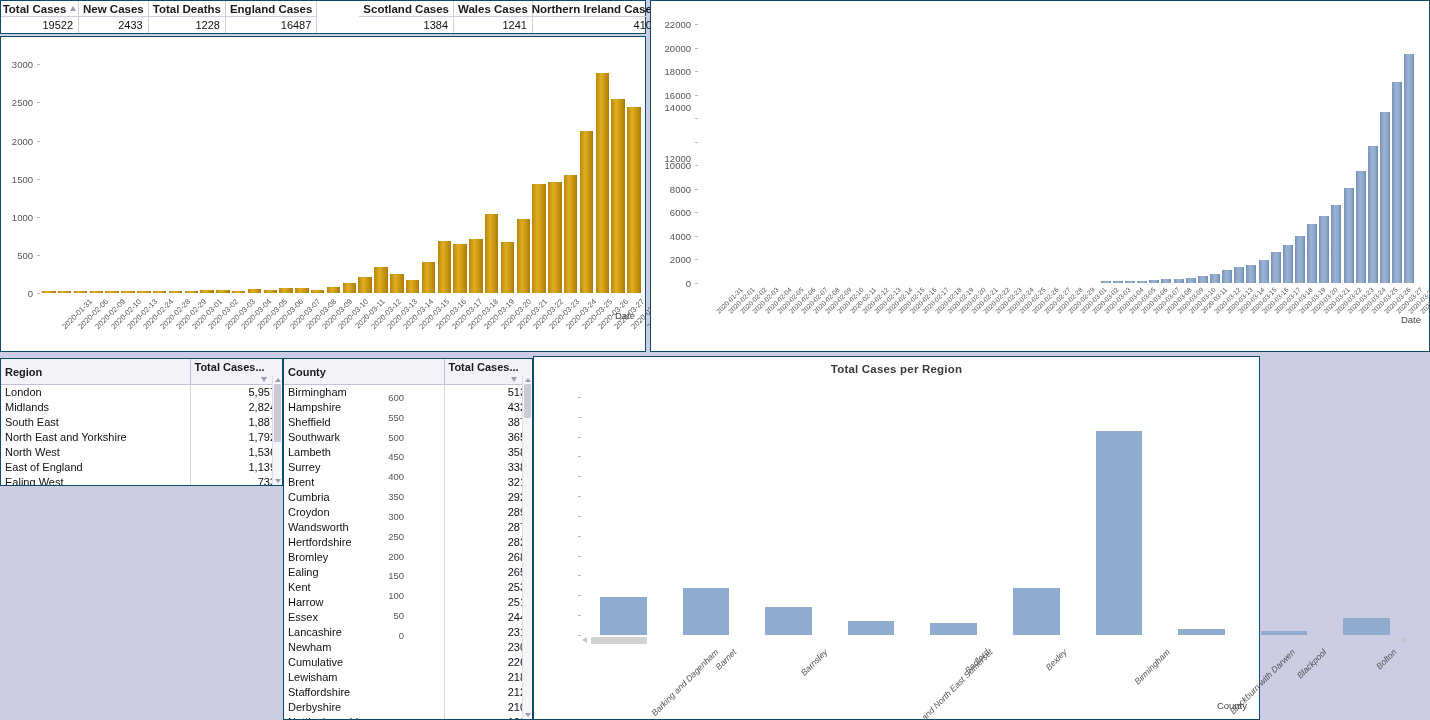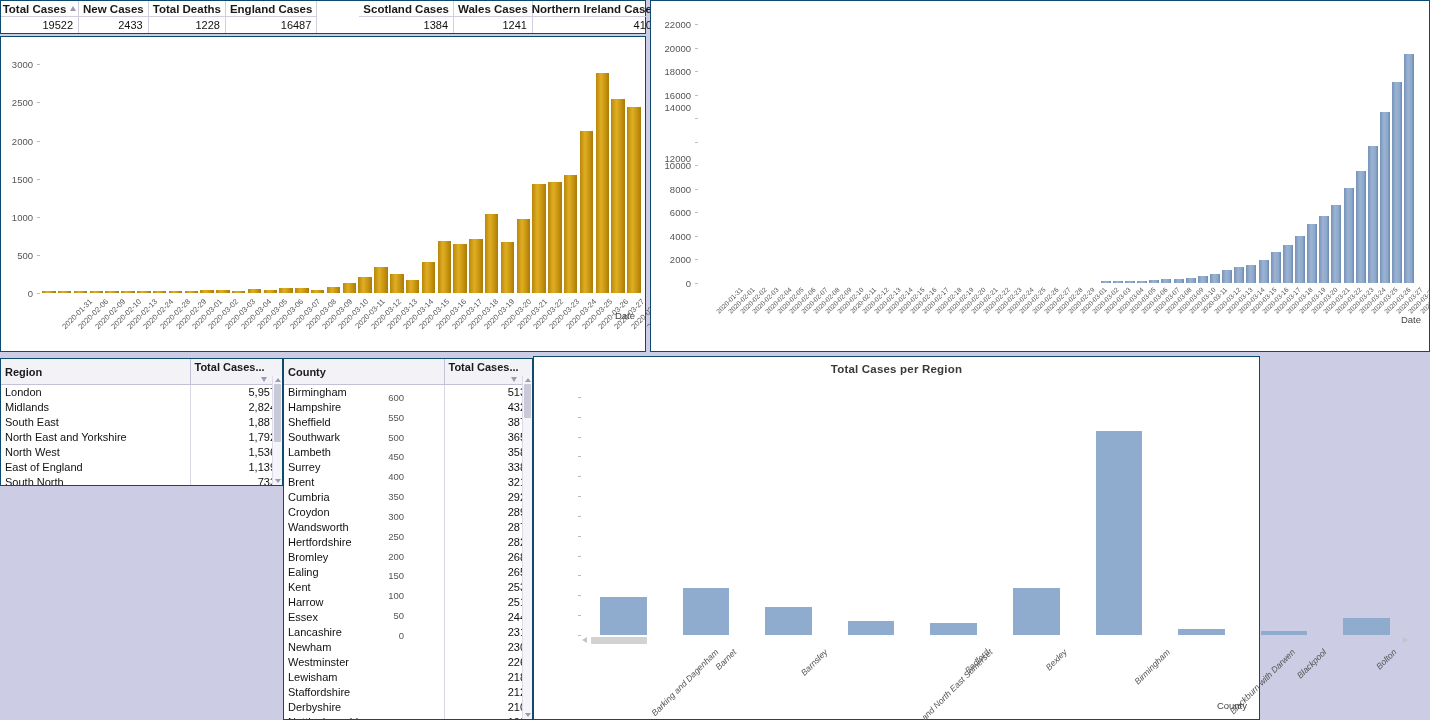--- a/index.html
+++ b/index.html
@@ -427,21 +427,21 @@
           </tr>
           <tr style="height: 15px;">
             <td>North West</td>
             <td class="num" style="width: 92px;">1,536</td>
           </tr>
           <tr style="height: 15px;">
             <td>East of England</td>
             <td class="num" style="width: 92px;">1,139</td>
           </tr>
           <tr style="height: 15px;">
-            <td>South North</td>
+            <td>Ealing West</td>
             <td class="num" style="width: 92px;">733</td>
           </tr>
         </tbody>
       </table>
       <div class="vscroll">
         <div class="varrow up"></div>
         <div class="vthumb" style="top: 8px; height: 58px;"></div>
         <div class="varrow down"></div>
       </div>
     </div>
@@ -523,21 +523,21 @@
           </tr>
           <tr style="height: 15px; margin-left: 26px;">
             <td>Lancashire</td>
             <td class="num" style="width: 88px;">231</td>
           </tr>
           <tr style="height: 15px;">
             <td>Newham</td>
             <td class="num" style="width: 88px;">230</td>
           </tr>
           <tr style="height: 15px;">
-            <td>Westminster</td>
+            <td>Cumulative</td>
             <td class="num" style="width: 88px;">226</td>
           </tr>
           <tr style="height: 15px;">
             <td>Lewisham</td>
             <td class="num" style="width: 88px;">218</td>
           </tr>
           <tr style="height: 15px;">
             <td>Staffordshire</td>
             <td class="num" style="width: 88px;">212</td>
           </tr>

